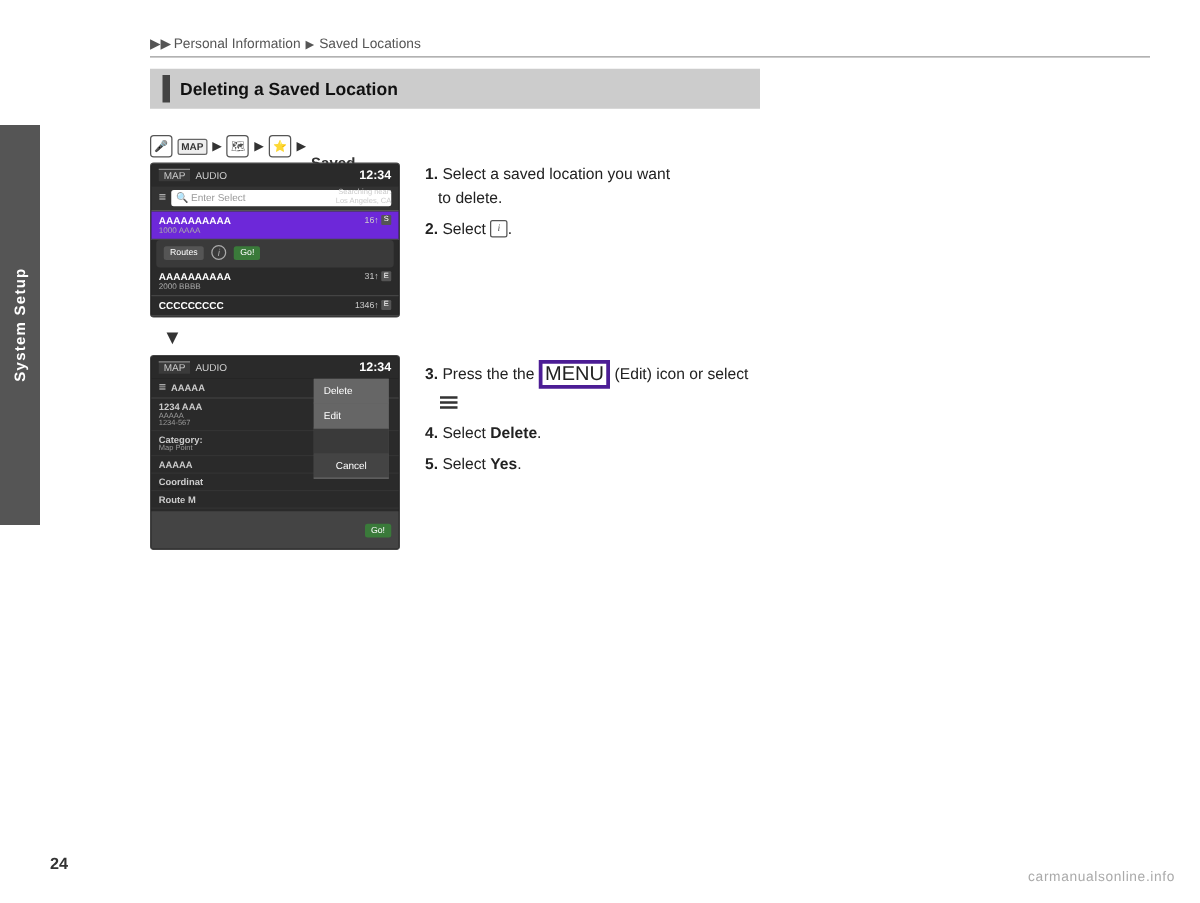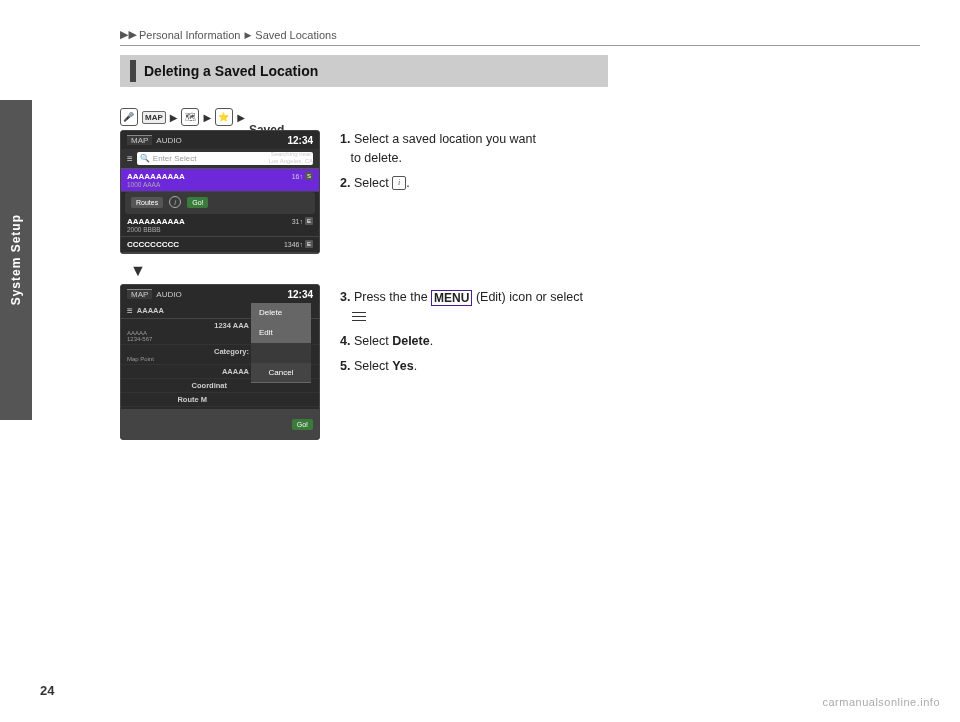--- a/index.html
+++ b/index.html
@@ -334,21 +334,20 @@
     }
 
     .screen2-list-item {
       padding: 2px 6px;
       border-bottom: 1px solid #333;
     }
     .screen2-item-name {
       font-size: 7.5px;
       font-weight: bold;
       color: #ccc;
-      text-align: right;
     }
     .screen2-item-sub {
       font-size: 6px;
       color: #999;
     }
 
     
     .step {
       font-size: 12.5px;
       color: #222;
@@ -581,21 +580,21 @@
       </div>
     </div>
 
     <div class="step-spacer"></div>
 
     <div class="step-group">
       <div class="step">
         <span class="step-num">3.</span>
         <span>Press the</span>
         the
-        <span style="border:1px solid #4c1d95; padding:0 2px; font-size:12px; font-weight:bold; vertical-align:middle;">MENU</span>
+        <span style="border:3px solid #4c1d95; padding:0 2px; font-size:16px; font-weight:normal; vertical-align:middle;">MENU</span>
         <span>(Edit) icon or select</span><br>
         &nbsp;&nbsp;&nbsp;<span class="menu-inline-icon">
             <span></span>
             <span></span>
             <span></span>
           </span>
       </div>
       <div class="step">
         <span class="step-num">4.</span>
         <span>Select</span>

